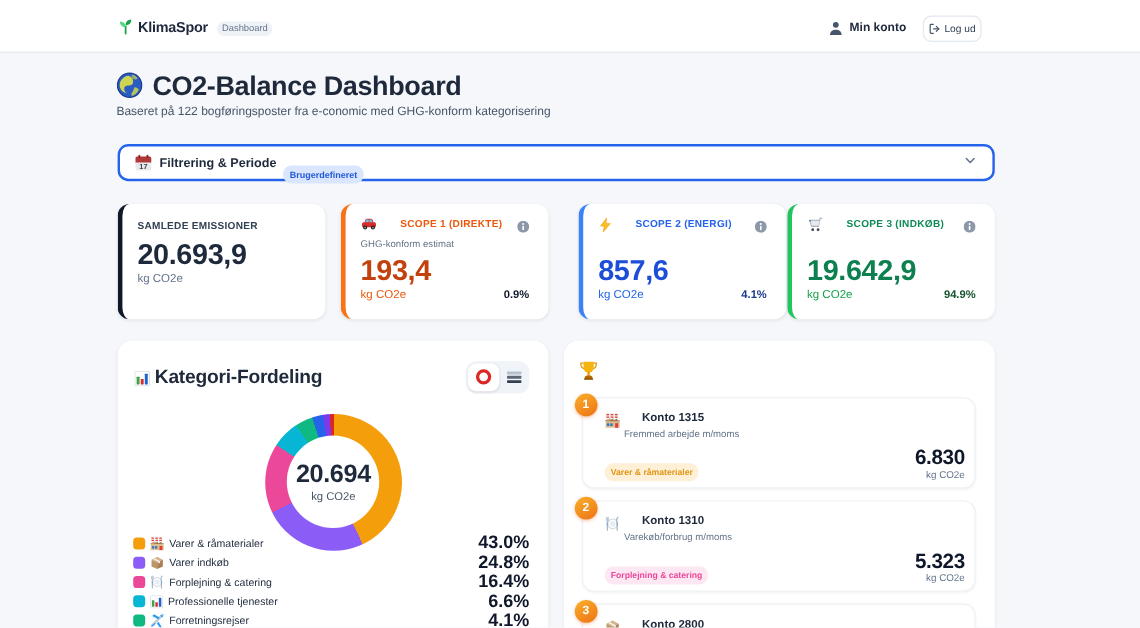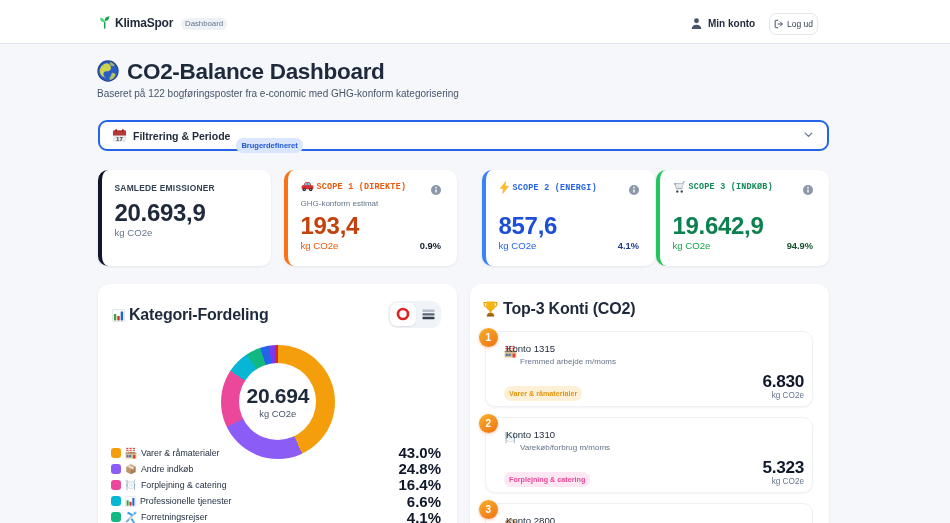--- a/index.html
+++ b/index.html
@@ -19,21 +19,21 @@
 #subtitle { position:absolute; left:97px; top:88px; font-size:10px; color:#475569; }
 
 #filter { position:absolute; left:98px; top:120px; width:731px; height:31px; background:#fff; border:2px solid #2563eb; border-radius:9px; display:flex; align-items:center; padding:0 12px; gap:6px;text-align:center; }
 #filter .ft { font-size:10.5px; font-weight:bold; color:#1e293b; }
 #filter .fb { background:#d9e6fd; color:#2158d8; font-size:7.5px; font-weight:bold; padding:3px 5px; border-radius:7px; margin-left:0;margin-top:20px; }
 #filter .chev { margin-left:auto; }
 
 .scard { position:absolute; top:170px; width:173px; height:96px; background:#fff; border-radius:10px; box-shadow:0 1px 3px rgba(15,23,42,.07); }
 .scard .in { position:absolute; left:12.5px; right:16px; top:0; bottom:0; }
 .slabel { position:absolute; top:12.5px; font-size:8.4px; font-weight:bold; letter-spacing:.25px; white-space:nowrap; }
-.srow { position:absolute; top:11px; left:0; display:flex; align-items:center; gap:3px;font-family:Liberation Mono, monospace; }
+.srow { position:absolute; top:11px; left:0; display:flex; align-items:flex-start; gap:20px; }
 .sghg { position:absolute; top:28.5px; font-size:8px; color:#64748b; }
 .snum { position:absolute; top:44px; font-size:24px; line-height:24px; font-weight:800; letter-spacing:-0.3px; }
 .sbot { position:absolute; top:70px; left:0; right:0; display:flex; justify-content:space-between; align-items:baseline; }
 .sbot .kg { font-size:9.6px; }
 .sbot .pct { font-size:9.3px; font-weight:bold; color:#0f172a; }
 .sinfo { position:absolute; right:0; top:11px; }
 
 #catcard { position:absolute; left:98px; top:284px; width:359px; height:300px; background:#fff; border-radius:12px; box-shadow:0 1px 3px rgba(15,23,42,.07); }
 #topcard { position:absolute; left:470px; top:284px; width:359px; height:300px; background:#fff; border-radius:12px; box-shadow:0 1px 3px rgba(15,23,42,.07); }
 .cardtitle { position:absolute; font-size:16px; font-weight:800; color:#1e293b; letter-spacing:-0.2px; white-space:nowrap; }
@@ -49,21 +49,21 @@
 #toggle .tb2 { width:17px; height:23px; display:flex; align-items:center; justify-content:center; }
 
 .lrow { position:absolute; left:13px; right:16px; height:13px; display:flex; align-items:center; gap:4px; }
 .lsq { width:10px; height:10px; border-radius:3px; flex:none; }
 .ltxt { font-size:8.8px; color:#1e293b; }
 .lpct { margin-left:auto; font-size:15px; font-weight:bold; color:#0f172a; }
 
 .sub { position:absolute; left:15px; width:328px; height:76px; background:#fff; border:1px solid #eef1f6; border-radius:10px; box-shadow:0 1px 2px rgba(15,23,42,.05); }
 .rankb { position:absolute; left:-7.5px; top:-4.5px; width:19.5px; height:19.5px; border-radius:50%; background:linear-gradient(150deg,#f8b02c,#ee7214); color:#fff; font-size:10px; font-weight:bold; display:flex; align-items:center; justify-content:center; box-shadow:0 1px 3px rgba(234,88,12,.35); }
 .sub .icw { position:absolute; left:18px; top:12px; }
-.sub .kname { position:absolute; left:20px; top:11px; font-size:9.6px; font-weight:normal; color:#1e293b; }
+.sub .kname { position:absolute; left:49px; top:11px; font-size:9.6px; font-weight:bold; color:#1e293b; }
 .sub .kdesc { position:absolute; left:34px; top:25px; font-size:8px; color:#64748b; }
 .sub .pill { position:absolute; left:18px; top:53.5px; font-size:7.2px; font-weight:bold; padding:3px 5px; border-radius:7px; }
 .sub .big { position:absolute; right:8px; top:40.5px; font-size:17.2px; line-height:17.2px; font-weight:800; color:#0f172a; letter-spacing:-0.3px; }
 .sub .bkg { position:absolute; right:8px; top:59px; font-size:8.2px; color:#64748b; }
 </style>
 </head>
 <body>
 <div id="app">
 <div id="hdr">
   <div id="logo"><svg width="15" height="15" viewBox="0 0 16 16" style="vertical-align:-2px;margin-right:3px">
@@ -246,21 +246,21 @@
         <span class="lpct">43.0%</span>
       </div>
   <div class="lrow" style="top:178.2px">
         <span class="lsq" style="background:#8b5cf6"></span>
         <svg width="12" height="12" viewBox="0 0 14 14">
           <path d="M1.5 4 7 1.2 12.5 4 7 6.8Z" fill="#d3b28c"></path>
           <path d="M1.5 4v6.5L7 13V6.8Z" fill="#bd9468"></path>
           <path d="M12.5 4v6.5L7 13V6.8Z" fill="#a87e54"></path>
           <path d="M4.2 2.6 9.8 5.4v2.4L9 7.1l-.8.8V6.3L3 3.3Z" fill="#f7f3ee"></path>
         </svg>
-        <span class="ltxt">Andre indkøb</span>
+        <span class="ltxt">Varer indkøb</span>
         <span class="lpct">24.8%</span>
       </div>
   <div class="lrow" style="top:194.4px">
         <span class="lsq" style="background:#ec4899"></span>
         <svg width="12" height="12" viewBox="0 0 14 14">
           <circle cx="7" cy="7" r="4.4" fill="#fbfcfd" stroke="#ccd5dd" stroke-width="0.9"></circle>
           <circle cx="7" cy="7" r="2.1" fill="#eaeff4" stroke="#d7dfe7" stroke-width="0.4"></circle>
           <path d="M1.4 1v3.4M2.3 1v3.4M3.2 1v3.4" stroke="#a5b6c4" stroke-width="0.7"></path>
           <path d="M2.3 4.4V13.2" stroke="#a5b6c4" stroke-width="1.1"></path>
           <rect x="1.7" y="6.2" width="1.2" height="2.2" fill="#7ba7d7" opacity="0.8"></rect>
@@ -297,21 +297,20 @@
 
 <div id="topcard">
   <svg style="position:absolute;left:12px;top:16px" width="17" height="17" viewBox="0 0 18 18">
         <path d="M4.5 1.5h9v5.3a4.5 4.5 0 0 1-9 0Z" fill="#f6b40e"></path>
         <path d="M4.6 2.8H2.2c-.2 2.6.8 4.4 2.8 4.8" fill="none" stroke="#e09c0c" stroke-width="1.2"></path>
         <path d="M13.4 2.8h2.4c.2 2.6-.8 4.4-2.8 4.8" fill="none" stroke="#e09c0c" stroke-width="1.2"></path>
         <rect x="8" y="10.5" width="2" height="3" fill="#e09c0c"></rect>
         <path d="M5.5 15.8c0-1.5 1.2-2.3 3.5-2.3s3.5.8 3.5 2.3V17h-7Z" fill="#b26a00"></path>
         <rect x="5" y="16.2" width="8" height="1.3" rx="0.4" fill="#8d5400"></rect>
       </svg>
-  <div class="cardtitle" style="left:33px; top:15.5px;">Top-3 Konti (CO2)</div>
   <div class="sub" style="top:47px">
     <div class="rankb">1</div>
     <div class="icw"><svg width="13" height="13" viewBox="0 0 14 14">
             <rect x="1.5" y="0.3" width="2.4" height="6" fill="#fcfcfc" stroke="#d8d8d8" stroke-width="0.3"></rect>
             <rect x="5.3" y="0.3" width="2.4" height="6" fill="#fcfcfc" stroke="#d8d8d8" stroke-width="0.3"></rect>
             <rect x="9.1" y="0.3" width="2.4" height="6" fill="#fcfcfc" stroke="#d8d8d8" stroke-width="0.3"></rect>
             <g fill="#e23c33">
               <rect x="1.5" y="1.1" width="2.4" height="1.2"></rect>
               <rect x="1.5" y="3.3" width="2.4" height="1.2"></rect>
               <rect x="5.3" y="1.1" width="2.4" height="1.2"></rect>

